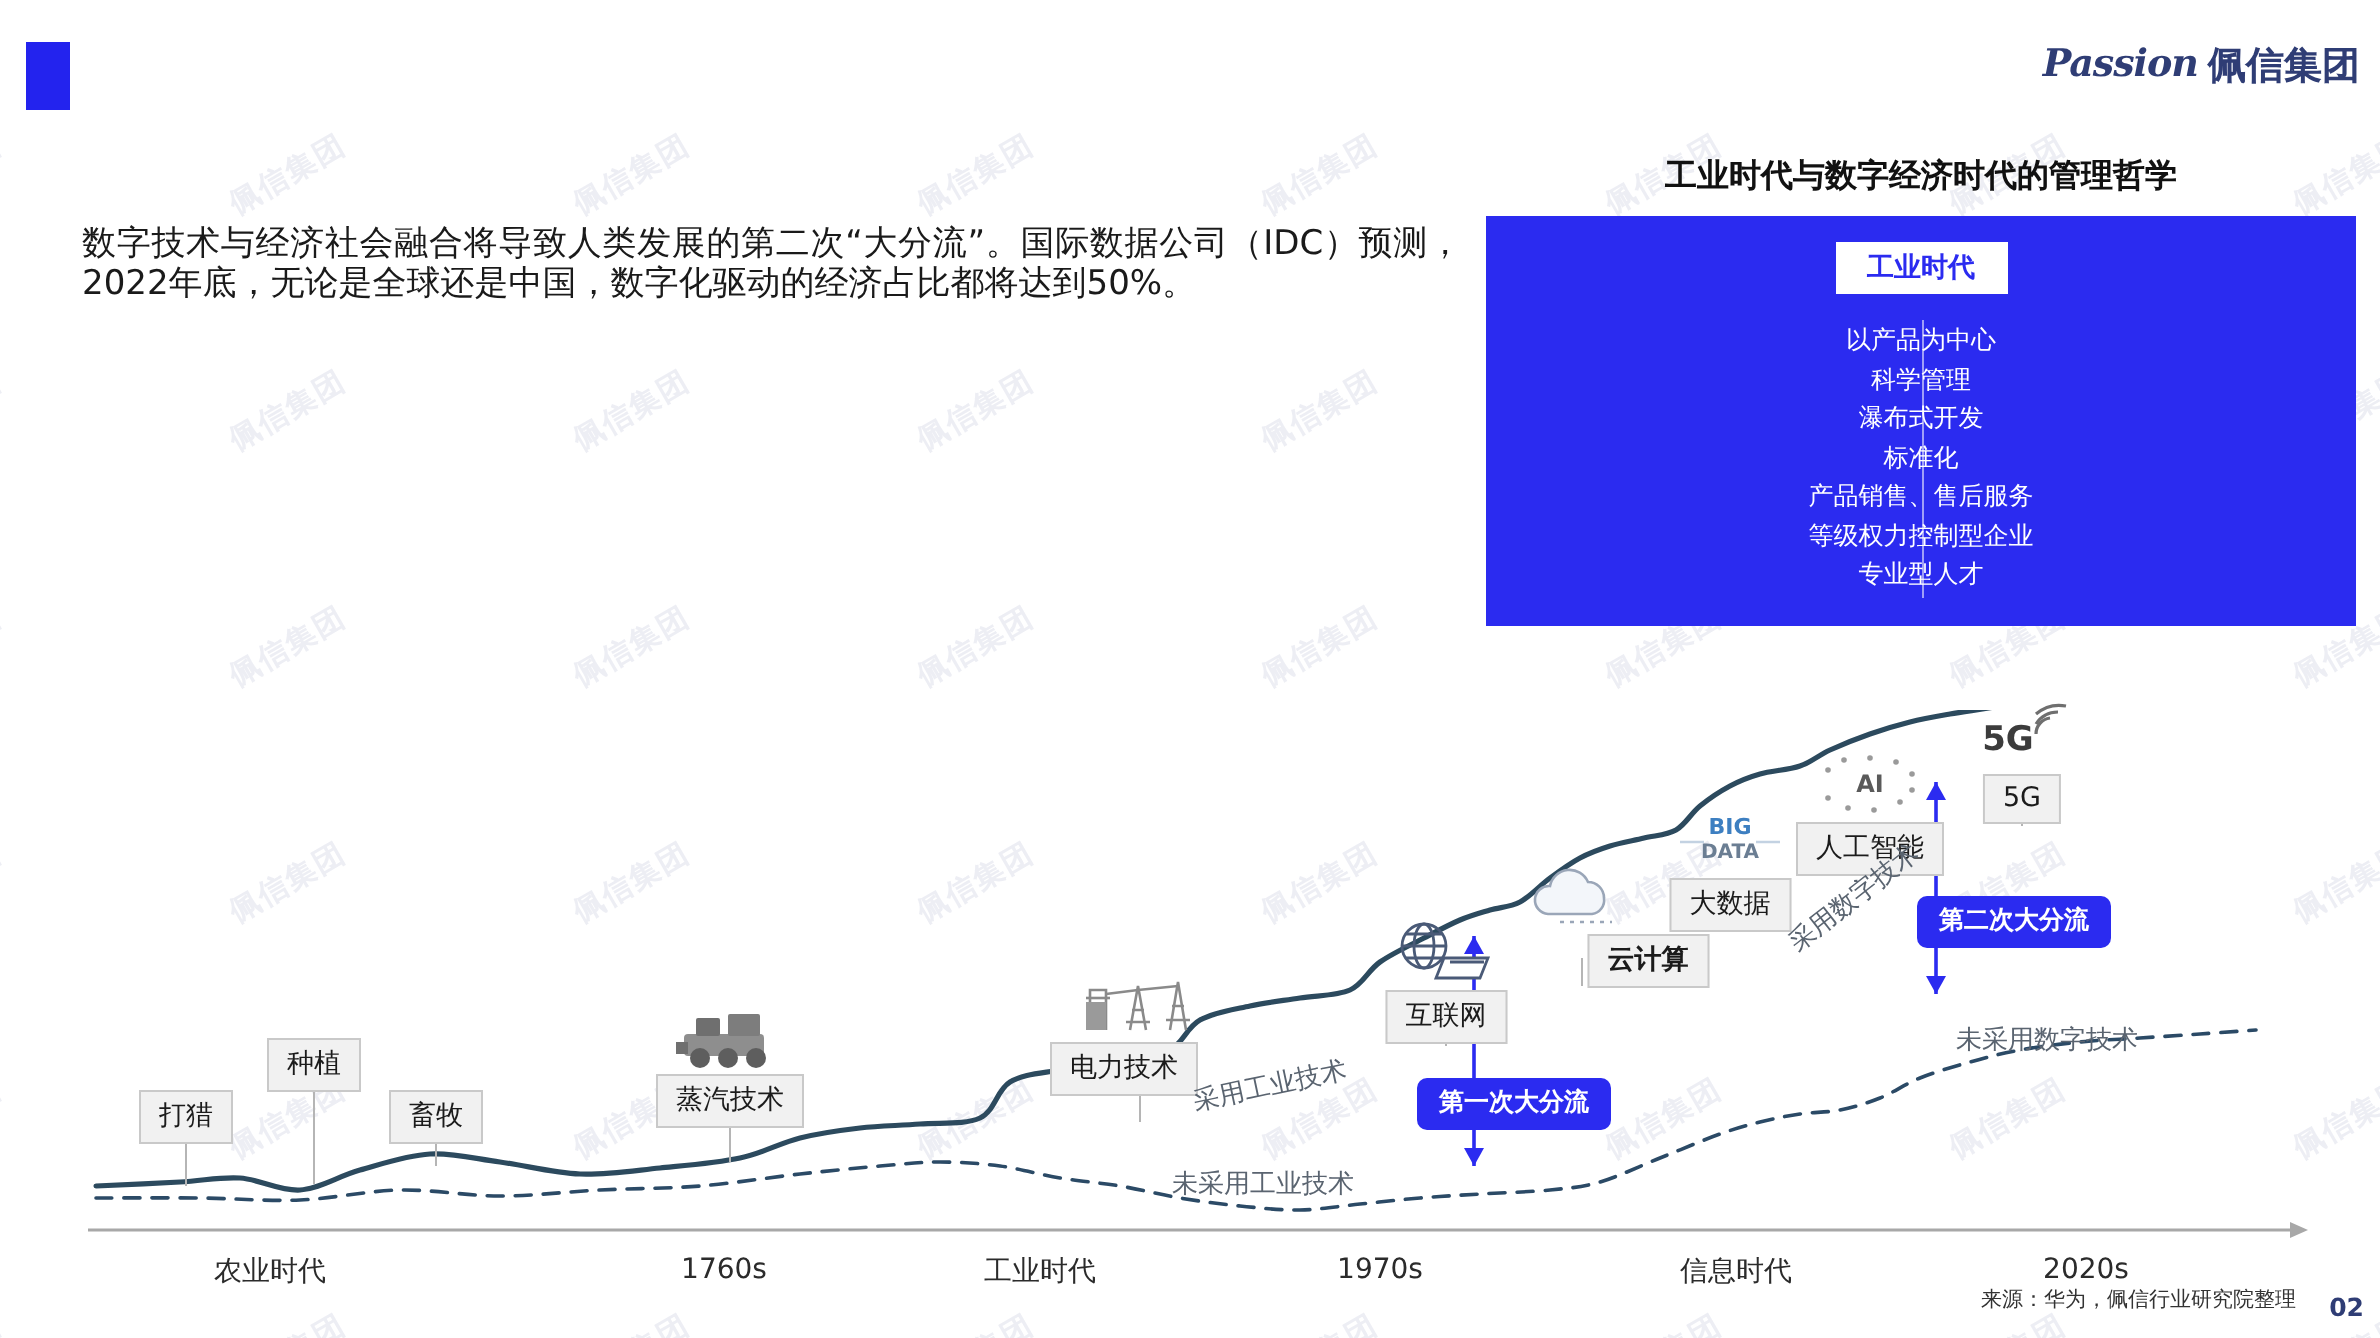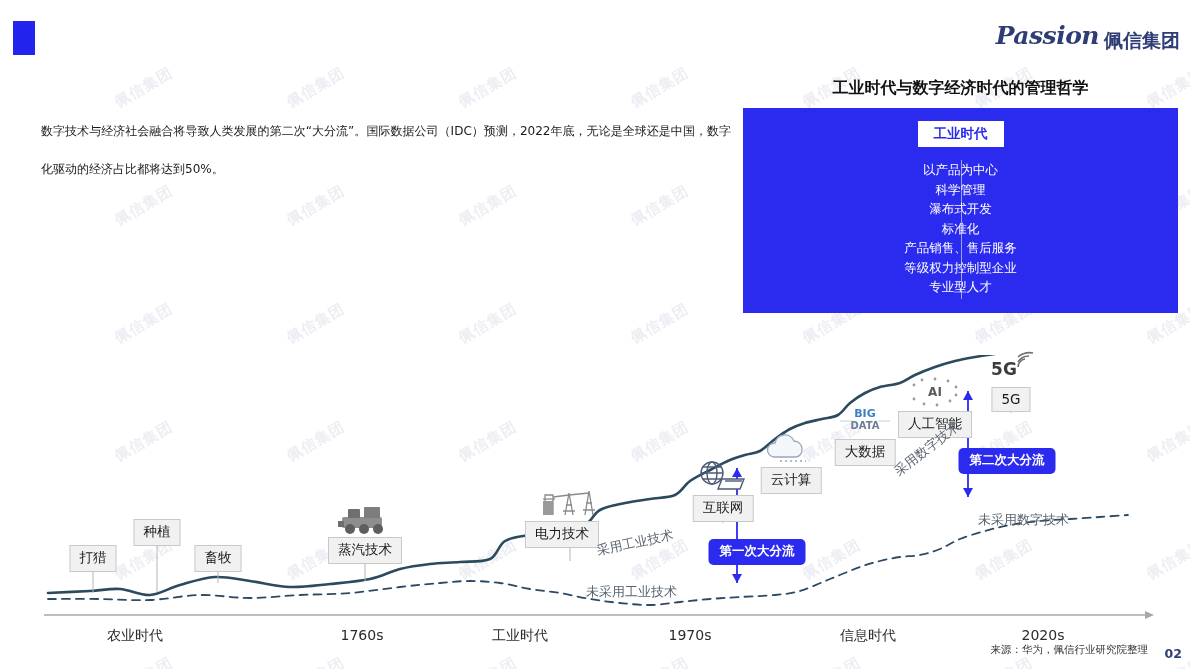--- a/index.html
+++ b/index.html
@@ -47,38 +47,38 @@
     font-family: "DejaVu Sans", "Liberation Sans", sans-serif;
   }
   #brand-logo {
     position: absolute; right: 10px; top: 21px;
     display: flex; align-items: flex-end; gap: 5px;
   }
   #brand-script {
     position: relative;
     font-family: "DejaVu Serif", "Liberation Serif", serif;
     font-style: italic; font-weight: 700;
-    font-size: 25px; color: #2f3d75;
+    font-size: 19px; color: #2f3d75;
     letter-spacing: -0.5px;
   }
   #brand-cn {
     font-size: 19px; font-weight: 700; color: #2f3d75;
     font-family: "DejaVu Sans", "Liberation Sans", sans-serif;
     letter-spacing: 0px; line-height: 1;
   }
 
   
   #body-copy {
     position: absolute; left: 41px; top: 112px; width: 690px;
     z-index: 20;
   }
   .para {
-    font-size: 12px;
+    font-size: 17px;
     color: #1a1a1a;
-    line-height: 38px;
+    line-height: 20px;
     text-align: justify;
     margin-bottom: 22px;
     font-family: "DejaVu Sans", "Liberation Sans", sans-serif;
   }
   .para.indent { text-indent: 15px; }
 
   
   #compare-wrap { position: absolute; left: 743px; top: 78px; width: 435px; z-index: 20; }
   #compare-title {
     text-align: center;
@@ -339,21 +339,21 @@
             <ellipse cx="20" cy="14" rx="5" ry="11"></ellipse>
             <path d="M9 14 L31 14 M11 8 L29 8 M11 20 L29 20"></path>
             <path d="M30 20 L52 20 L48 30 L26 30 Z" fill="#fff"></path>
             <path d="M33 22 L50 22"></path>
           </g>
         </svg></div><div class="node-label" style="left: 723px; top: 140px;">互联网</div><div class="node-icon" style="left: 791px; top: 76px;"><svg width="62" height="34" viewBox="0 0 62 34">
           <g stroke="#9aa6b8" fill="#f3f6fa" stroke-width="1.3">
             <path d="M14 26 a7 7 0 0 1 1 -14 a10 10 0 0 1 19 -2 a8 8 0 0 1 8 8 a7 7 0 0 1 -6 8 Z"></path>
             <path d="M20 30 L46 30" stroke-dasharray="2 3"></path>
           </g>
-        </svg></div><div class="node-label" style="left: 791px; top: 112px;">云计算</div><div class="node-icon" style="left: 865px; top: 48px;"><svg width="62" height="34" viewBox="0 0 62 34">
+        </svg></div><div class="node-label" style="left: 824px; top: 112px; font-weight: bold;">云计算</div><div class="node-icon" style="left: 865px; top: 48px;"><svg width="62" height="34" viewBox="0 0 62 34">
           <g>
             <text x="31" y="14" font-size="11" font-weight="700" fill="#3d7fc1" text-anchor="middle" font-family="DejaVu Sans">BIG</text>
             <text x="31" y="26" font-size="10" font-weight="700" fill="#6b7e93" text-anchor="middle" font-family="DejaVu Sans">DATA</text>
             <path d="M6 18 h12 M44 18 h12" stroke="#c3d2e2" stroke-width="1.2"></path>
           </g>
         </svg></div><div class="node-label" style="left: 865px; top: 84px;">大数据</div><div class="node-icon" style="left: 935px; top: 20px;"><svg width="62" height="34" viewBox="0 0 62 34">
           <g>
             <text x="31" y="21" font-size="12" font-weight="700" fill="#5a5a5a" text-anchor="middle" font-family="DejaVu Sans">AI</text>
             <g fill="#9a9a9a">
               <circle cx="10" cy="10" r="1.4"></circle>

